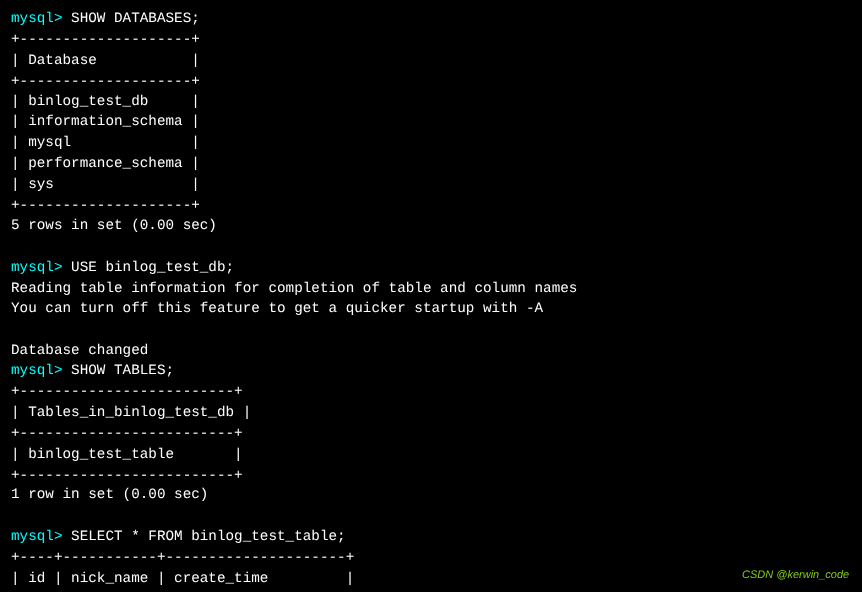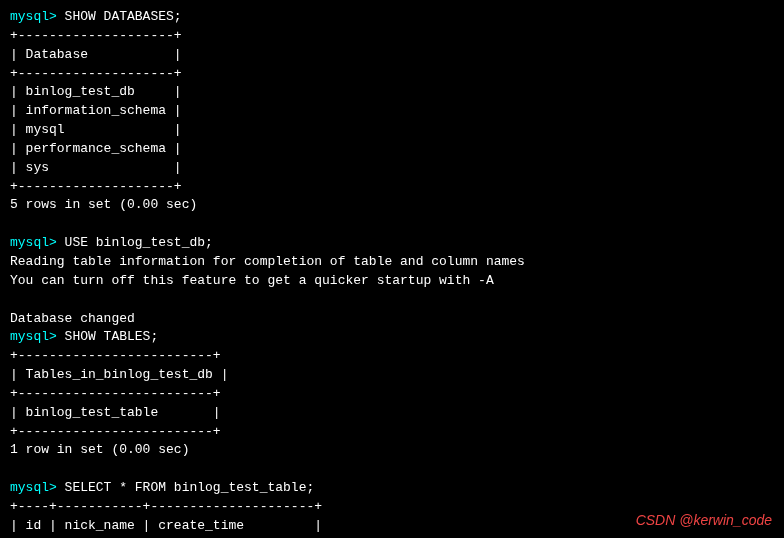--- a/index.html
+++ b/index.html
@@ -15,22 +15,22 @@
     }
     .terminal {
       padding: 8px 10px;
       line-height: 1.45;
       white-space: pre;
     }
     .watermark {
       position: absolute;
       bottom: 10px;
       right: 12px;
-      color: #ef4444;
-      font-size: 14px;
+      color: #84cc16;
+      font-size: 10px;
       font-family: Arial, sans-serif;
       font-style: italic;
     }
   </style>
 </head>
 <body>
 
 <div class="terminal" id="terminal-container"><div><span style="color: rgb(0, 255, 255);">mysql&gt; </span><span style="color: rgb(255, 255, 255);">SHOW DATABASES;</span></div><div style="color: rgb(255, 255, 255);">+--------------------+</div><div style="color: rgb(255, 255, 255);">| Database           |</div><div style="color: rgb(255, 255, 255);">+--------------------+</div><div style="color: rgb(255, 255, 255);">| binlog_test_db     |</div><div style="color: rgb(255, 255, 255);">| information_schema |</div><div style="color: rgb(255, 255, 255);">| mysql              |</div><div style="color: rgb(255, 255, 255);">| performance_schema |</div><div style="color: rgb(255, 255, 255);">| sys                |</div><div style="color: rgb(255, 255, 255);">+--------------------+</div><div style="color: rgb(255, 255, 255);">5 rows in set (0.00 sec)</div><div>&nbsp;</div><div><span style="color: rgb(0, 255, 255);">mysql&gt; </span><span style="color: rgb(255, 255, 255);">USE binlog_test_db;</span></div><div style="color: rgb(255, 255, 255);">Reading table information for completion of table and column names</div><div style="color: rgb(255, 255, 255);">You can turn off this feature to get a quicker startup with -A</div><div>&nbsp;</div><div style="color: rgb(255, 255, 255);">Database changed</div><div><span style="color: rgb(0, 255, 255);">mysql&gt; </span><span style="color: rgb(255, 255, 255);">SHOW TABLES;</span></div><div style="color: rgb(255, 255, 255);">+-------------------------+</div><div style="color: rgb(255, 255, 255);">| Tables_in_binlog_test_db |</div><div style="color: rgb(255, 255, 255);">+-------------------------+</div><div style="color: rgb(255, 255, 255);">| binlog_test_table       |</div><div style="color: rgb(255, 255, 255);">+-------------------------+</div><div style="color: rgb(255, 255, 255);">1 row in set (0.00 sec)</div><div>&nbsp;</div><div><span style="color: rgb(0, 255, 255);">mysql&gt; </span><span style="color: rgb(255, 255, 255);">SELECT * FROM binlog_test_table;</span></div><div style="color: rgb(255, 255, 255);">+----+-----------+---------------------+</div><div style="color: rgb(255, 255, 255);">| id | nick_name | create_time         |</div><div style="color: rgb(255, 255, 255);">+----+-----------+---------------------+</div></div>
 
 <div class="watermark">CSDN @kerwin_code</div>

